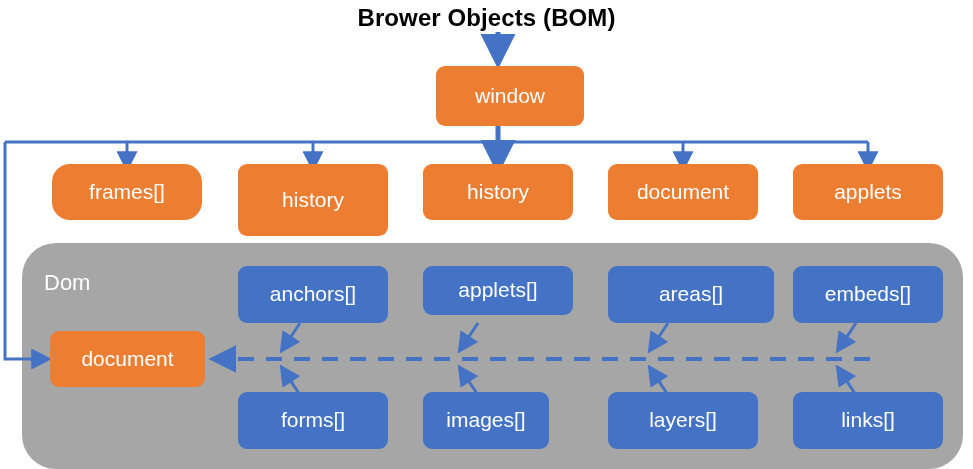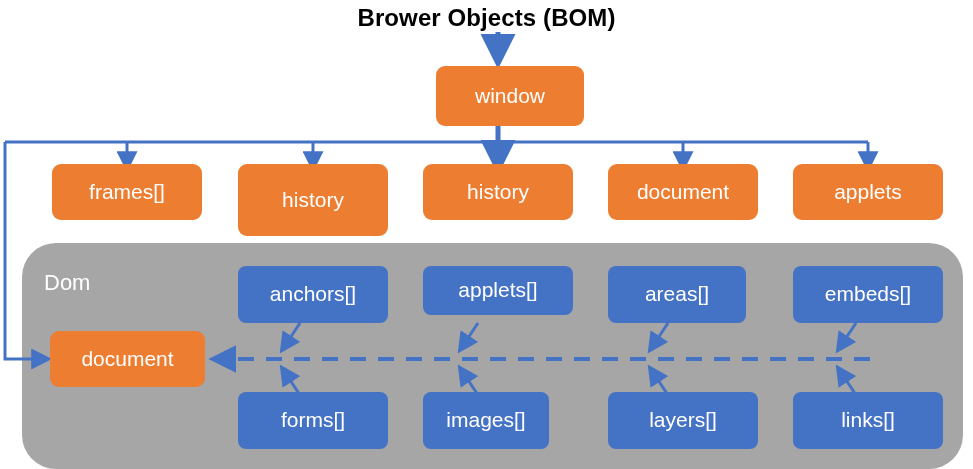--- a/index.html
+++ b/index.html
@@ -42,21 +42,21 @@
     align-items: center;
     justify-content: center;
     border-radius: 9px;
     color: #ffffff;
     font-size: 21px;
     line-height: 1;
     box-sizing: border-box;
     padding-bottom: 2px;
   }
   .node.orange { background: #ED7D31; }
-  .node.blue   { background: #4472C4; border-radius: 8px; }
+  .node.blue   { background: #4472C4; }
   .dom-panel {
     position: absolute;
     left: 22px;
     top: 243px;
     width: 941px;
     height: 226px;
     background: #A6A6A6;
     border-radius: 34px;
   }
   .dom-label {
@@ -111,31 +111,31 @@
 
       <line x1="300" y1="395" x2="282" y2="368" stroke-width="3" marker-end="url(#ah)"></line>
       <line x1="478" y1="395" x2="460" y2="368" stroke-width="3" marker-end="url(#ah)"></line>
       <line x1="668" y1="395" x2="650" y2="368" stroke-width="3" marker-end="url(#ah)"></line>
       <line x1="856" y1="395" x2="838" y2="368" stroke-width="3" marker-end="url(#ah)"></line>
     </g>
   </svg>
 
   <div class="node orange" style="left:424px; top:66px; width:148px; height:60px;margin-left:12px;">window</div>
 
-  <div class="node orange" style="left:52px; top:164px; width:150px; height:56px;">frames[]</div>
+  <div class="node orange" style="left:52px; top:164px; width:150px; height:56px;border-radius:18px;">frames[]</div>
   <div class="node orange" style="left:238px; top:164px; width:150px; height:72px;">history</div>
   <div class="node orange" style="left:423px; top:164px; width:150px; height:56px;">history</div>
   <div class="node orange" style="left:608px; top:164px; width:150px; height:56px;">document</div>
   <div class="node orange" style="left:793px; top:164px; width:150px; height:56px;">applets</div>
 
   <div class="node orange" style="left:50px; top:331px; width:155px; height:56px;">document</div>
 
   <div class="node blue" style="left:238px; top:266px; width:150px; height:57px;">anchors[]</div>
   <div class="node blue" style="left:423px; top:266px; width:150px; height:49px;">applets[]</div>
-  <div class="node blue" style="left:608px; top:266px; width:138px; height:57px;">areas[]</div>
+  <div class="node blue" style="left:608px; top:266px; width:166px; height:57px;">areas[]</div>
   <div class="node blue" style="left:793px; top:266px; width:150px; height:57px;">embeds[]</div>
 
   <div class="node blue" style="left:238px; top:392px; width:150px; height:57px;">forms[]</div>
   <div class="node blue" style="left:423px; top:392px; width:126px; height:57px;">images[]</div>
   <div class="node blue" style="left:608px; top:392px; width:150px; height:57px;">layers[]</div>
   <div class="node blue" style="left:793px; top:392px; width:150px; height:57px;">links[]</div>
 
 </div>
 
 </body></html>

